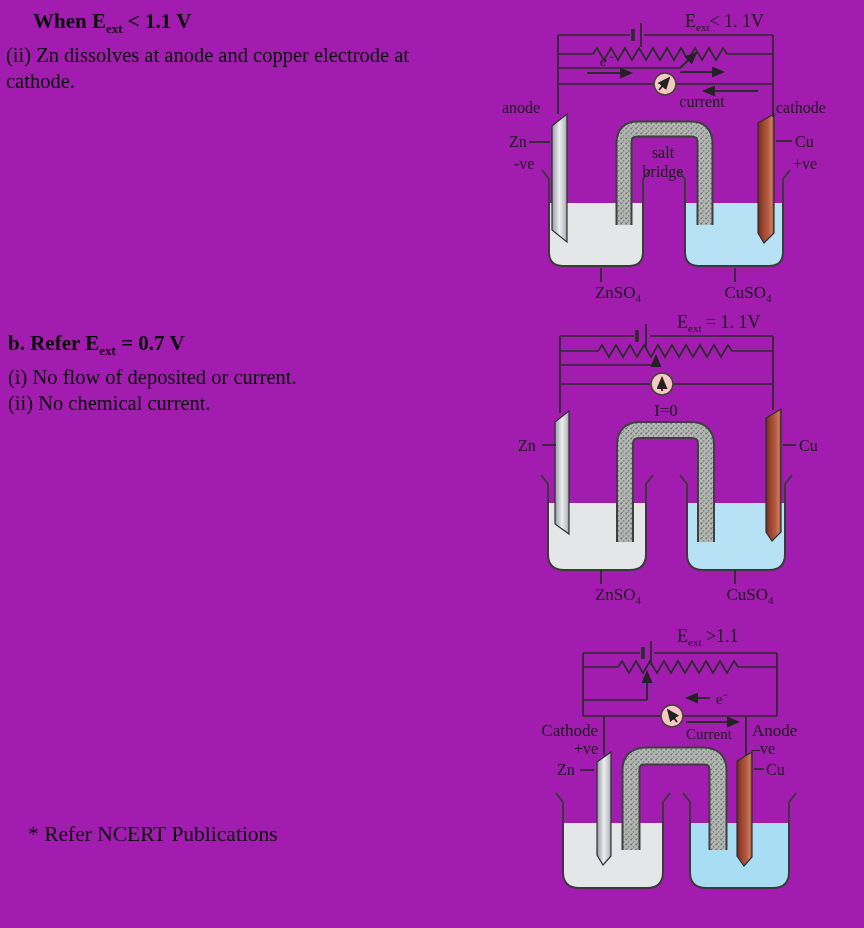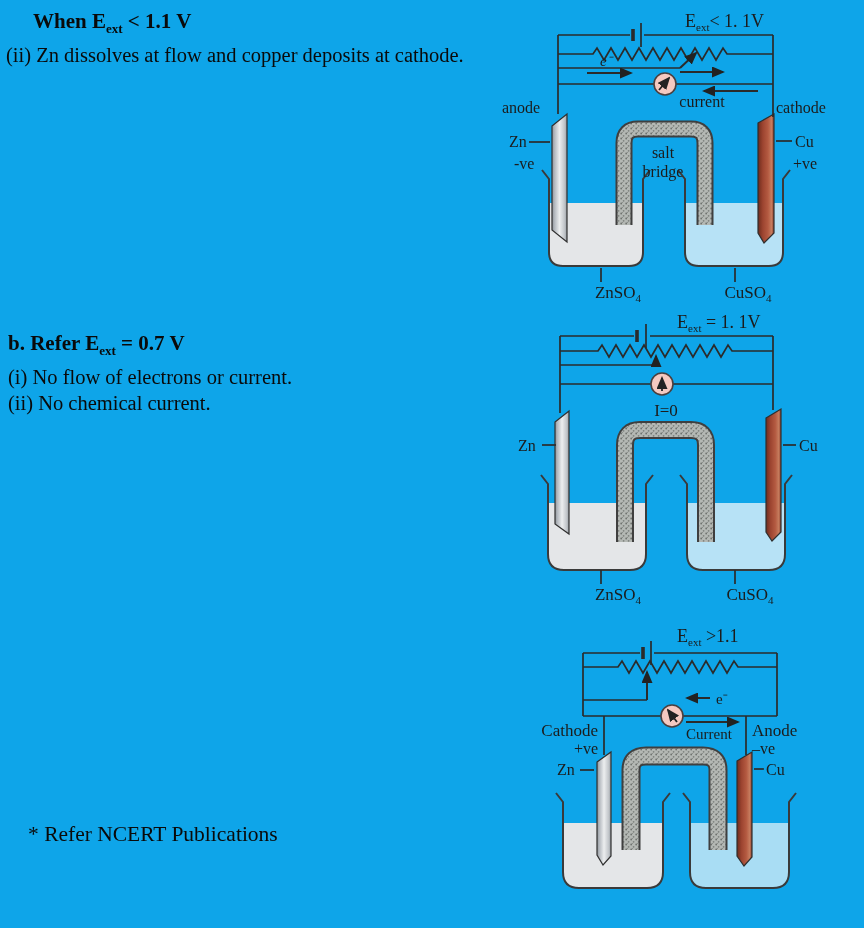--- a/index.html
+++ b/index.html
@@ -1,16 +1,16 @@
 <!DOCTYPE html>
 <html><head>
 <meta charset="utf-8">
 <style>
   html,body{margin:0;padding:0;background:#fff;}
-  #page{position:relative;width:864px;height:928px;background:#0ea5e9;overflow:hidden;
+  #page{position:relative;width:864px;height:928px;background:#a21caf;overflow:hidden;
         font-family:"Liberation Serif", serif;color:#000;}
   .textblock{position:absolute;font-size:20.5px;line-height:26px;color:#0a0a0a;}
   .heading{font-weight:bold;font-size:21px;}
   .heading sub{font-size:0.62em;}
   .indent{padding-left:27px;}
   .footer-note{position:absolute;font-size:21.5px;color:#0a0a0a;}
   svg{position:absolute;overflow:visible;}
   svg text{font-family:"Liberation Serif", serif;fill:#1c1c1c;}
   .ts18{font-size:18px;}
   .ts17{font-size:17px;}
@@ -51,26 +51,26 @@
         <stop offset="1" stop-color="#8d3b28"></stop>
       </linearGradient>
       <marker id="ah" markerUnits="userSpaceOnUse" markerWidth="13" markerHeight="11" refX="11" refY="5.5" orient="auto">
         <path d="M0,0 L13,5.5 L0,11 Z" fill="#222"></path>
       </marker>
     </defs>
   </svg>
 
   <div class="textblock" style="left:6px;top:8px;width:468px;">
     <div class="heading indent"><span>When E</span><sub>ext</sub><span> &lt; 1.1 V</span></div>
-    <div>(ii) Zn dissolves at flow and copper deposits at cathode.</div>
+    <div>(ii) Zn dissolves at anode and copper electrode at cathode.</div>
   </div>
 
   <div class="textblock" style="left:8px;top:330px;width:460px;">
     <div class="heading"><span>b. Refer E</span><sub>ext</sub><span> = 0.7 V</span></div>
-    <div>(i) No flow of electrons or current.</div>
+    <div>(i) No flow of deposited or current.</div>
     <div>(ii) No chemical current.</div>
   </div>
 
 
   <div class="footer-note" style="left:28px;top:822px;text-align:center;">* Refer NCERT Publications</div>
 
   <svg style="left:495px;top:2px;" width="370" height="302" viewBox="0 0 370 302">
 
     <path d="M54,201 H148 V250 Q148,264 134,264 H68 Q54,264 54,250 Z" fill="#e4e6e8"></path>
     <path d="M190,201 H288 V250 Q288,264 274,264 H204 Q190,264 190,250 Z" fill="#b7e2f6"></path>

